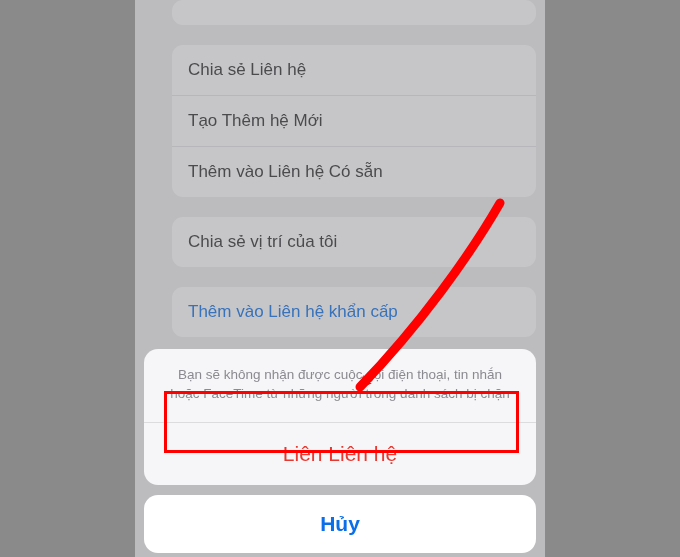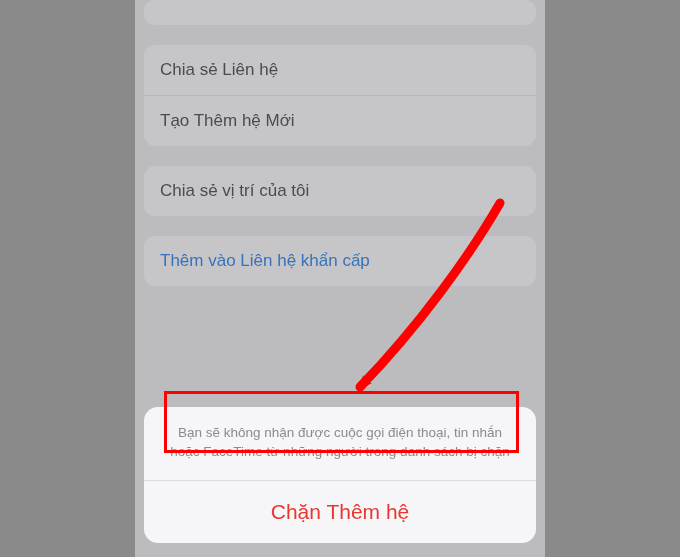--- a/index.html
+++ b/index.html
@@ -20,20 +20,21 @@
     top: 0;
     width: 410px;
     height: 557px;
     background: #eeeef0;
     overflow: hidden;
   }
   
   .bg-list {
     padding: 0 9px;
     padding-top: 0;
+    margin-left: 28px;
   }
   .bg-stub {
     background: #fff;
     border-radius: 11px;
     margin-top: 0;
     height: 25px;
     margin-bottom: 20px;
   }
   .bg-group {
     background: #fff;
@@ -123,37 +124,41 @@
 
 <div class="stage">
   <div class="phone">
 
     <div class="bg-list">
       <div class="bg-stub"></div>
 
       <div class="bg-group">
         <div class="bg-row">Chia sẻ Liên hệ</div>
         <div class="bg-row">Tạo Thêm hệ Mới</div>
+        <div class="bg-row">Thêm vào Liên hệ Có sẵn</div>
       </div>
 
       <div class="bg-group">
         <div class="bg-row">Chia sẻ vị trí của tôi</div>
       </div>
 
       <div class="bg-group">
         <div class="bg-row link">Thêm vào Liên hệ khẩn cấp</div>
       </div>
     </div>
 
     <div class="dim"></div>
 
     <div class="sheet-wrap">
       <div class="sheet-card">
         <div class="sheet-msg">Bạn sẽ không nhận được cuộc gọi điện thoại, tin nhắn hoặc FaceTime từ những người trong danh sách bị chặn</div>
-        <button class="sheet-btn">Chặn Thêm hệ</button>
+        <button class="sheet-btn">Liên Liên hệ</button>
+      </div>
+      <div class="cancel-card">
+        <button class="cancel-btn">Hủy</button>
       </div>
     </div>
 
   </div>
 
   <div class="highlight" style="left:164px; top:391px; width:355px; height:62px;"></div>
 
   <svg class="arrow-svg" style="left:320px; top:195px; width:200px; height:210px;" viewBox="0 0 200 210">
     <defs>
       <marker id="ahead" markerWidth="14" markerHeight="12" refX="11" refY="6" orient="auto" markerUnits="userSpaceOnUse">

